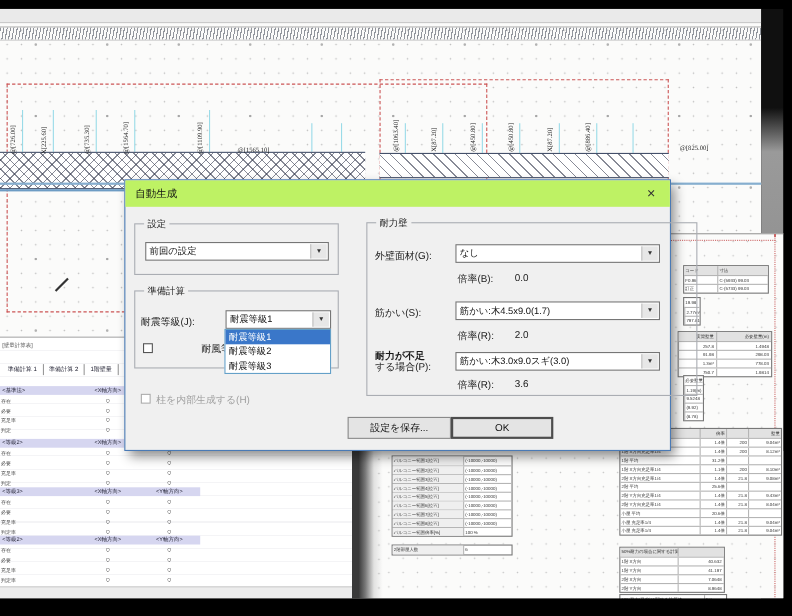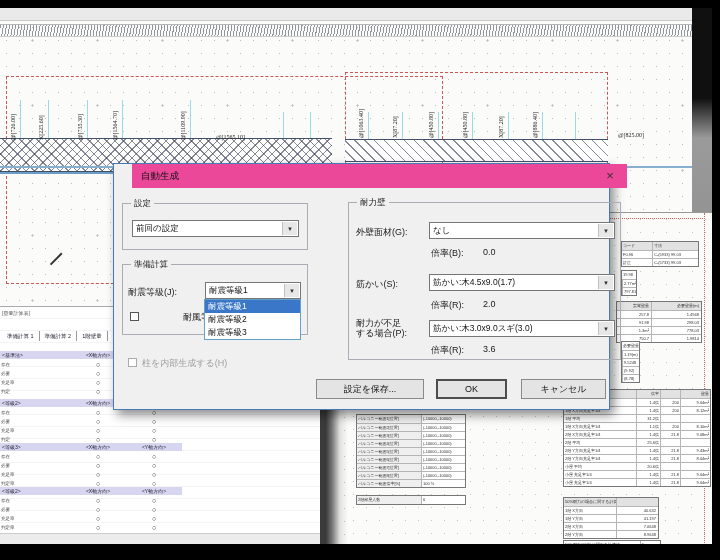--- a/index.html
+++ b/index.html
@@ -83,21 +83,21 @@
   .tC .c0{width:34px;text-align:right;padding-right:2px;}.tC .c1{width:50px;text-align:right;padding-right:2px;}
   .tBig .c0{width:72px;}.tBig .c1{width:24px;text-align:right;padding-right:1px;}
   .tBig .c2{width:20px;text-align:right;padding-right:1px;}.tBig .c3{width:30px;text-align:right;padding-right:1px;}
   .tBal .c0{width:64px;background:#efefef;}.tBal .c1{width:44px;}
   .tSum .c0{width:52px;}.tSum .c1{width:42px;text-align:right;padding-right:2px;}
   .tFoot .c0{width:76px;}.tFoot .c1{width:20px;}
 
   
   .dialog{position:absolute;left:113px;top:163px;width:497px;height:247px;background:#f0f0f0;z-index:10;
       border:1px solid #4a7ab5;box-shadow:4px 5px 10px rgba(0,0,0,.45);}
-  .dlg-title{position:absolute;left:18px;top:0;width:100%;height:24px;background:#ec4899;}
+  .dlg-title{position:absolute;left:0;top:0;width:100%;height:24px;background:#bef264;}
   .dlg-title .txt{position:absolute;left:9px;top:6px;font-size:9.5px;color:#111;}
   .dlg-close{position:absolute;right:8px;top:3px;width:18px;height:18px;font-size:13px;line-height:18px;
       text-align:center;color:#333;}
   .group{position:absolute;border:1px solid #aaadb3;}
   .group .glabel{position:absolute;left:8px;top:-6px;background:#f0f0f0;padding:0 3px;font-size:8.5px;color:#222;}
   .lbl{position:absolute;font-size:9px;color:#1a1a1a;white-space:nowrap;}
   .val{position:absolute;font-size:9px;color:#1a1a1a;white-space:nowrap;}
   .combo{position:absolute;height:17px;background:#fff;border:1px solid #767676;font-size:8.5px;line-height:15px;
       padding-left:3px;color:#111;white-space:nowrap;overflow:hidden;}
   .combo .arrow{position:absolute;right:1px;top:1px;bottom:1px;width:15px;background:#e7e7e7;
@@ -517,49 +517,48 @@
 
     <div class="dd">
       <div class="dd-item sel">耐震等級1</div>
       <div class="dd-item">耐震等級2</div>
       <div class="dd-item">耐震等級3</div>
     </div>
 
     <div class="cb dis" style="left:14px;top:194px;"></div>
     <span class="lbl dis-lbl" style="left:28px;top:193px;">柱を内部生成する(H)</span>
 
-    <div class="group" style="left:234px;top:38px;width:273px;height:158px;">
+    <div class="group" style="left:219px;top:38px;width:301px;height:158px;">
       <span class="glabel">耐力壁</span>
 
       <span class="lbl" style="left:7px;top:23px;">外壁面材(G):</span>
       <div class="combo" style="left:80px;top:19px;width:186px;">
         <span>なし</span>
         <span class="arrow">▼</span>
       </div>
       <span class="lbl" style="left:82px;top:44px;">倍率(B):</span>
       <span class="val" style="left:134px;top:44px;">0.0</span>
 
       <span class="lbl" style="left:7px;top:75px;">筋かい(S):</span>
       <div class="combo" style="left:80px;top:71px;width:186px;">
         <span>筋かい:木4.5x9.0(1.7)</span>
         <span class="arrow">▼</span>
       </div>
       <span class="lbl" style="left:82px;top:96px;">倍率(R):</span>
       <span class="val" style="left:134px;top:96px;">2.0</span>
 
-      <span class="lbl" style="left:7px;top:114px;">耐力が不足</span>
+      <span class="lbl" style="left:7px;top:114px;font-weight:bold;">耐力が不足</span>
       <span class="lbl" style="left:7px;top:124px;">する場合(P):</span>
       <div class="combo" style="left:80px;top:117px;width:186px;">
         <span>筋かい:木3.0x9.0スギ(3.0)</span>
         <span class="arrow">▼</span>
       </div>
       <span class="lbl" style="left:82px;top:141px;">倍率(R):</span>
       <span class="val" style="left:134px;top:141px;">3.6</span>
     </div>
 
-    <div class="btn" style="left:202px;top:215px;width:108px;">設定を保存...</div>
-    <div class="btn default" style="left:322px;top:215px;width:71px;">OK</div>
-    <div class="btn" style="left:407px;top:215px;width:85px;">キャンセル</div>
+    <div class="btn" style="left:202px;top:215px;width:94px;">設定を保存...</div>
+    <div class="btn default" style="left:296px;top:215px;width:93px;">OK</div>
   </div>
 
   <div class="bar-top"></div>
   <div class="bar-bottom"></div>
 </div>
 
 </body></html>

